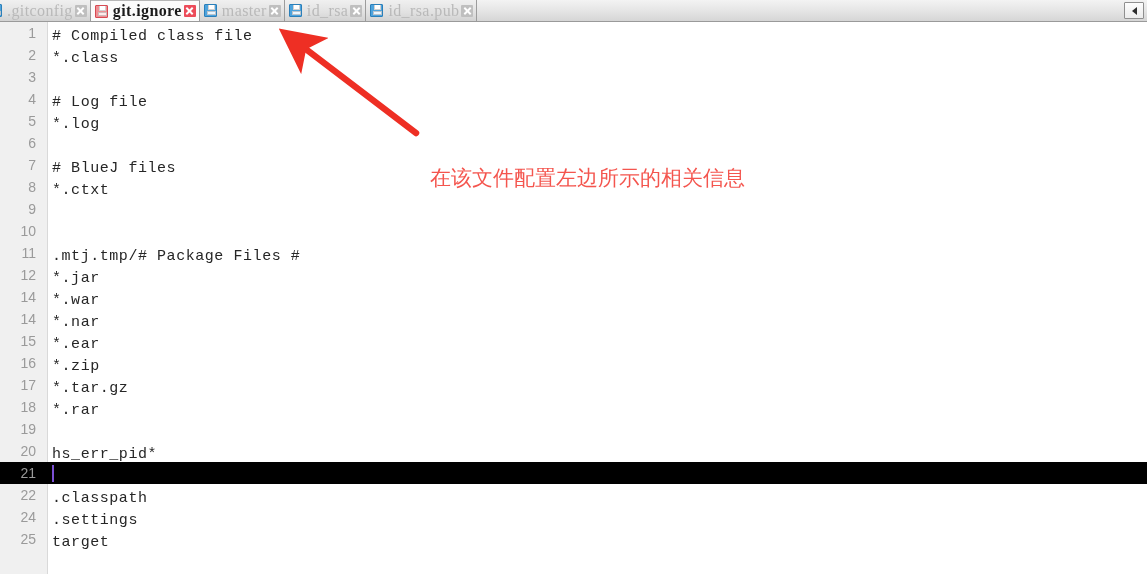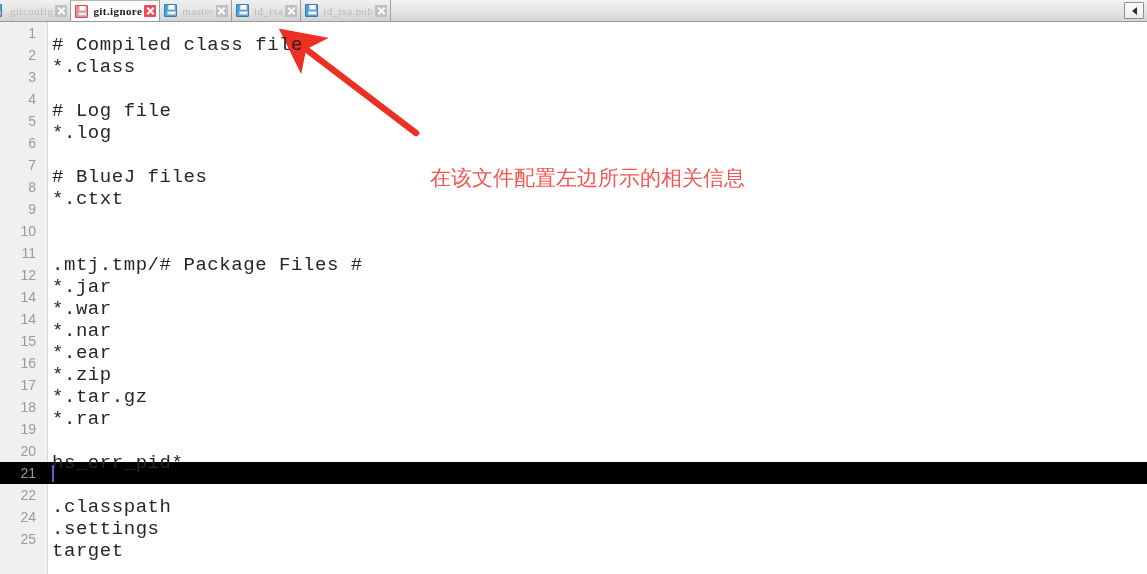--- a/index.html
+++ b/index.html
@@ -44,21 +44,21 @@
     margin-left: -16px;
     border-left: 1px solid #9c9c9c;
   }
   .tab.active {
     background: #fbfbfb;
     border-top: 1px solid #b6b6b6;
     align-items: center;
   }
   .tab-label {
     font-family: "Liberation Serif", serif;
-    font-size: 11px;
+    font-size: 16px;
     letter-spacing: 0.4px;
     color: #b9b9b9;
     padding: 0 1px 0 5px;
     white-space: nowrap;
   }
   .tab.active .tab-label {
     color: #1b1b1b;
     font-weight: bold;
     font-family: "Liberation Serif", serif;
   }
@@ -173,23 +173,23 @@
     left: 0; top: 0;
     width: 36px;
     text-align: right;
     font-family: "Liberation Sans", sans-serif;
     font-size: 14px;
     color: #9a9a9a;
     z-index: 2;
   }
   .code {
     position: absolute;
-    left: 52px; top: 12px;
+    left: 52px; top: 4px;
     font-family: "Liberation Mono", monospace;
-    font-size: 19px;
+    font-size: 15px;
     letter-spacing: 0.55px;
     color: #262626;
     z-index: 2;
     text-align: right;
   }
   .caret {
     position: absolute;
     left: 52px;
     top: 3px;
     width: 2px;

